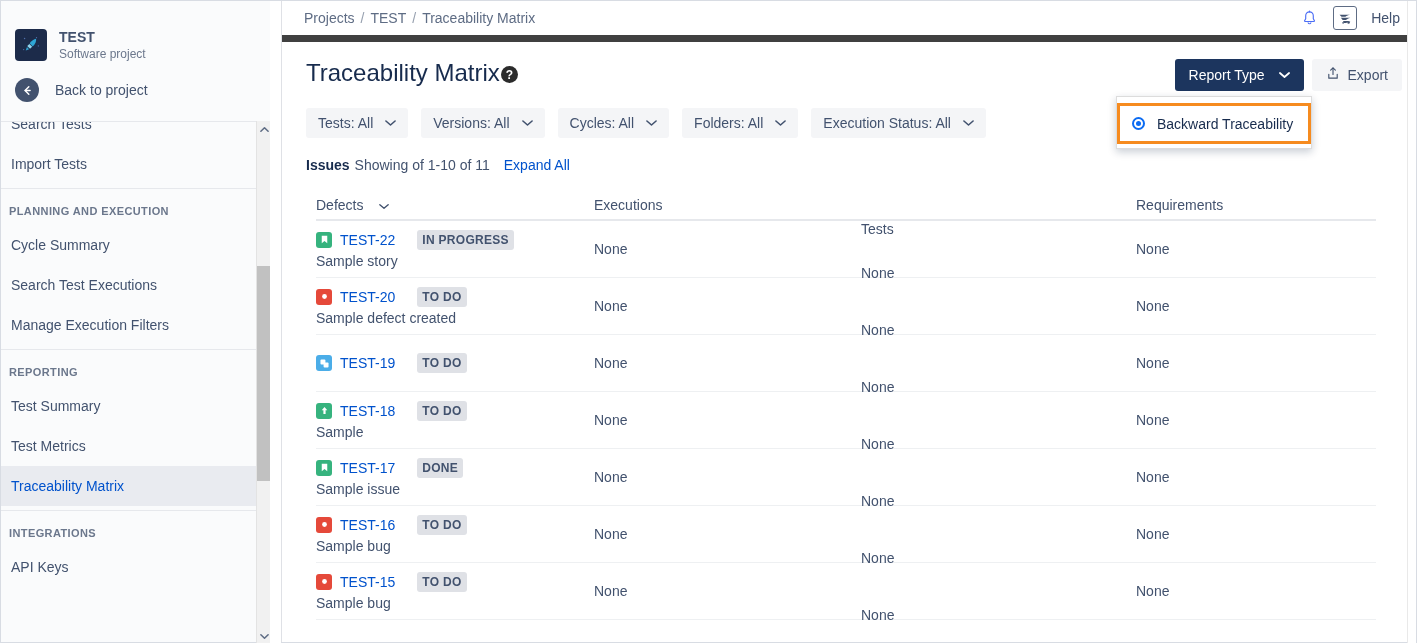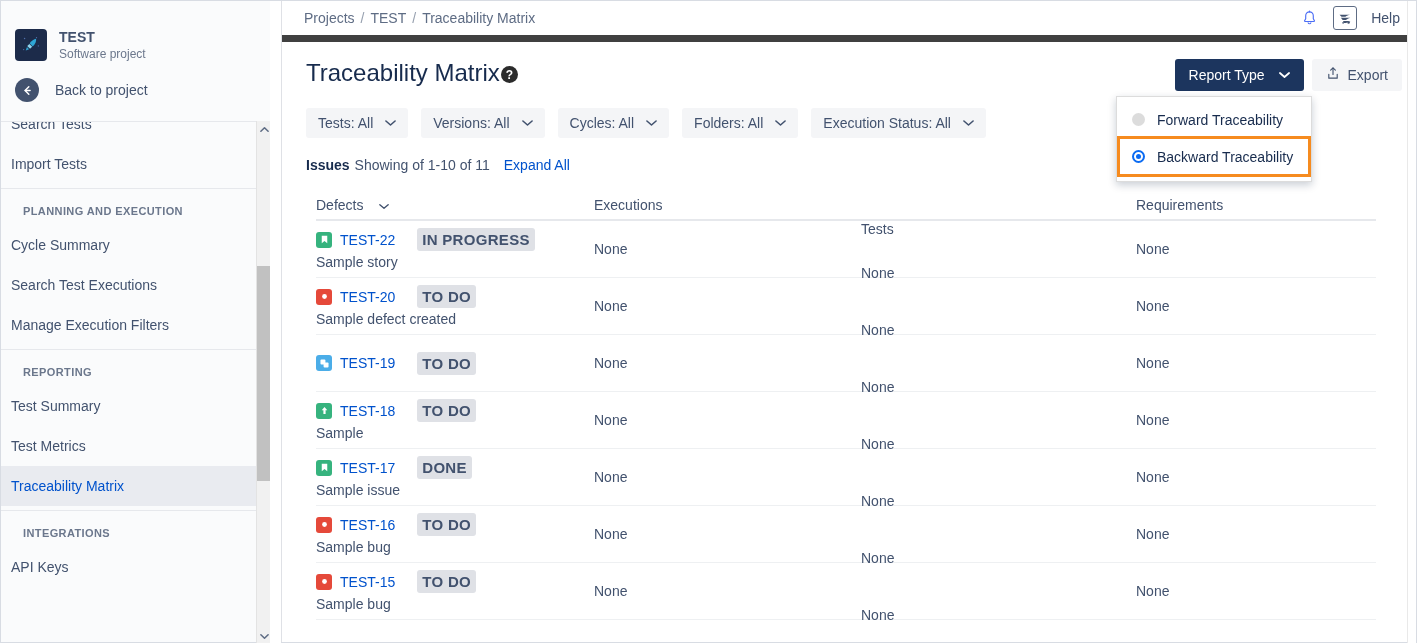--- a/index.html
+++ b/index.html
@@ -79,21 +79,21 @@
     padding-left: 10px;
     font-size: 14px;
     color: #0052cc;
     cursor: pointer;
   }
   .nav-item.plain { color: #42526e; }
   .nav-item.active { background: #e9ebf0; color: #0052cc; }
   .nav-sep { border-top: 1px solid #e6e8ec; margin: 4px 0 4px 0; }
   .nav-group {
     font-size: 11px; font-weight: bold; letter-spacing: .4px;
-    color: #6b778c; padding: 12px 0 8px 22px;
+    color: #6b778c; padding: 12px 0 8px 8px;
     text-transform: uppercase;
   }
 
   
   #sb-track {
     position: absolute;
     top: 120px; right: 11px;
     width: 14px; height: 523px;
     background: #f1f1f1;
     border-left: 1px solid #e3e3e3;
@@ -266,21 +266,21 @@
     display: flex; align-items: center; justify-content: center;
     flex: 0 0 16px;
   }
   .itype.story { background: #36b37e; }
   .itype.bug   { background: #e5493a; }
   .itype.sub   { background: #4bade8; }
   .itype.imp   { background: #36b37e; }
   .issue-key { font-size: 14px; color: #0052cc; cursor: pointer; }
   .badge {
     background: #dfe1e6; color: #42526e;
-    font-size: 15px; font-weight: bold; letter-spacing: .3px;
+    font-size: 12px; font-weight: bold; letter-spacing: .3px;
     padding: 3px 5px; border-radius: 3px;
     margin-left: 14px;
     white-space: nowrap;
   }
   .summary { font-size: 14px; color: #42526e; margin-top: 3px; }
   .none-cell { font-size: 14px; color: #42526e; }
 
   .main-edge {
     position: absolute; top: 0; right: 0; width: 9px; height: 643px;
     background: #ffffff; border-left: 1px solid #e9e9e9;
@@ -427,24 +427,20 @@
             <path d="M8 2.2v7.4" stroke="#42526e" stroke-width="1.3" stroke-linecap="round"></path>
             <path d="M5.3 4.7L8 2l2.7 2.7" fill="none" stroke="#42526e" stroke-width="1.3" stroke-linecap="round" stroke-linejoin="round"></path>
             <path d="M3.2 9.4v4.4h9.6V9.4" fill="none" stroke="#42526e" stroke-width="1.3" stroke-linecap="round" stroke-linejoin="round"></path>
           </svg>
         </span>
         <span>Export</span>
       </button>
     </div>
 
     <div id="report-menu">
-        <div class="menu-item">
-          <span class="radio-off"></span>
-          <span>Forward Traceability</span>
-        </div>
         <div class="menu-item highlight">
           <span class="radio-on">
             <i></i>
           </span>
           <span>Backward Traceability</span>
         </div>
       </div>
 
     <div class="filters">
         <button class="chip">

